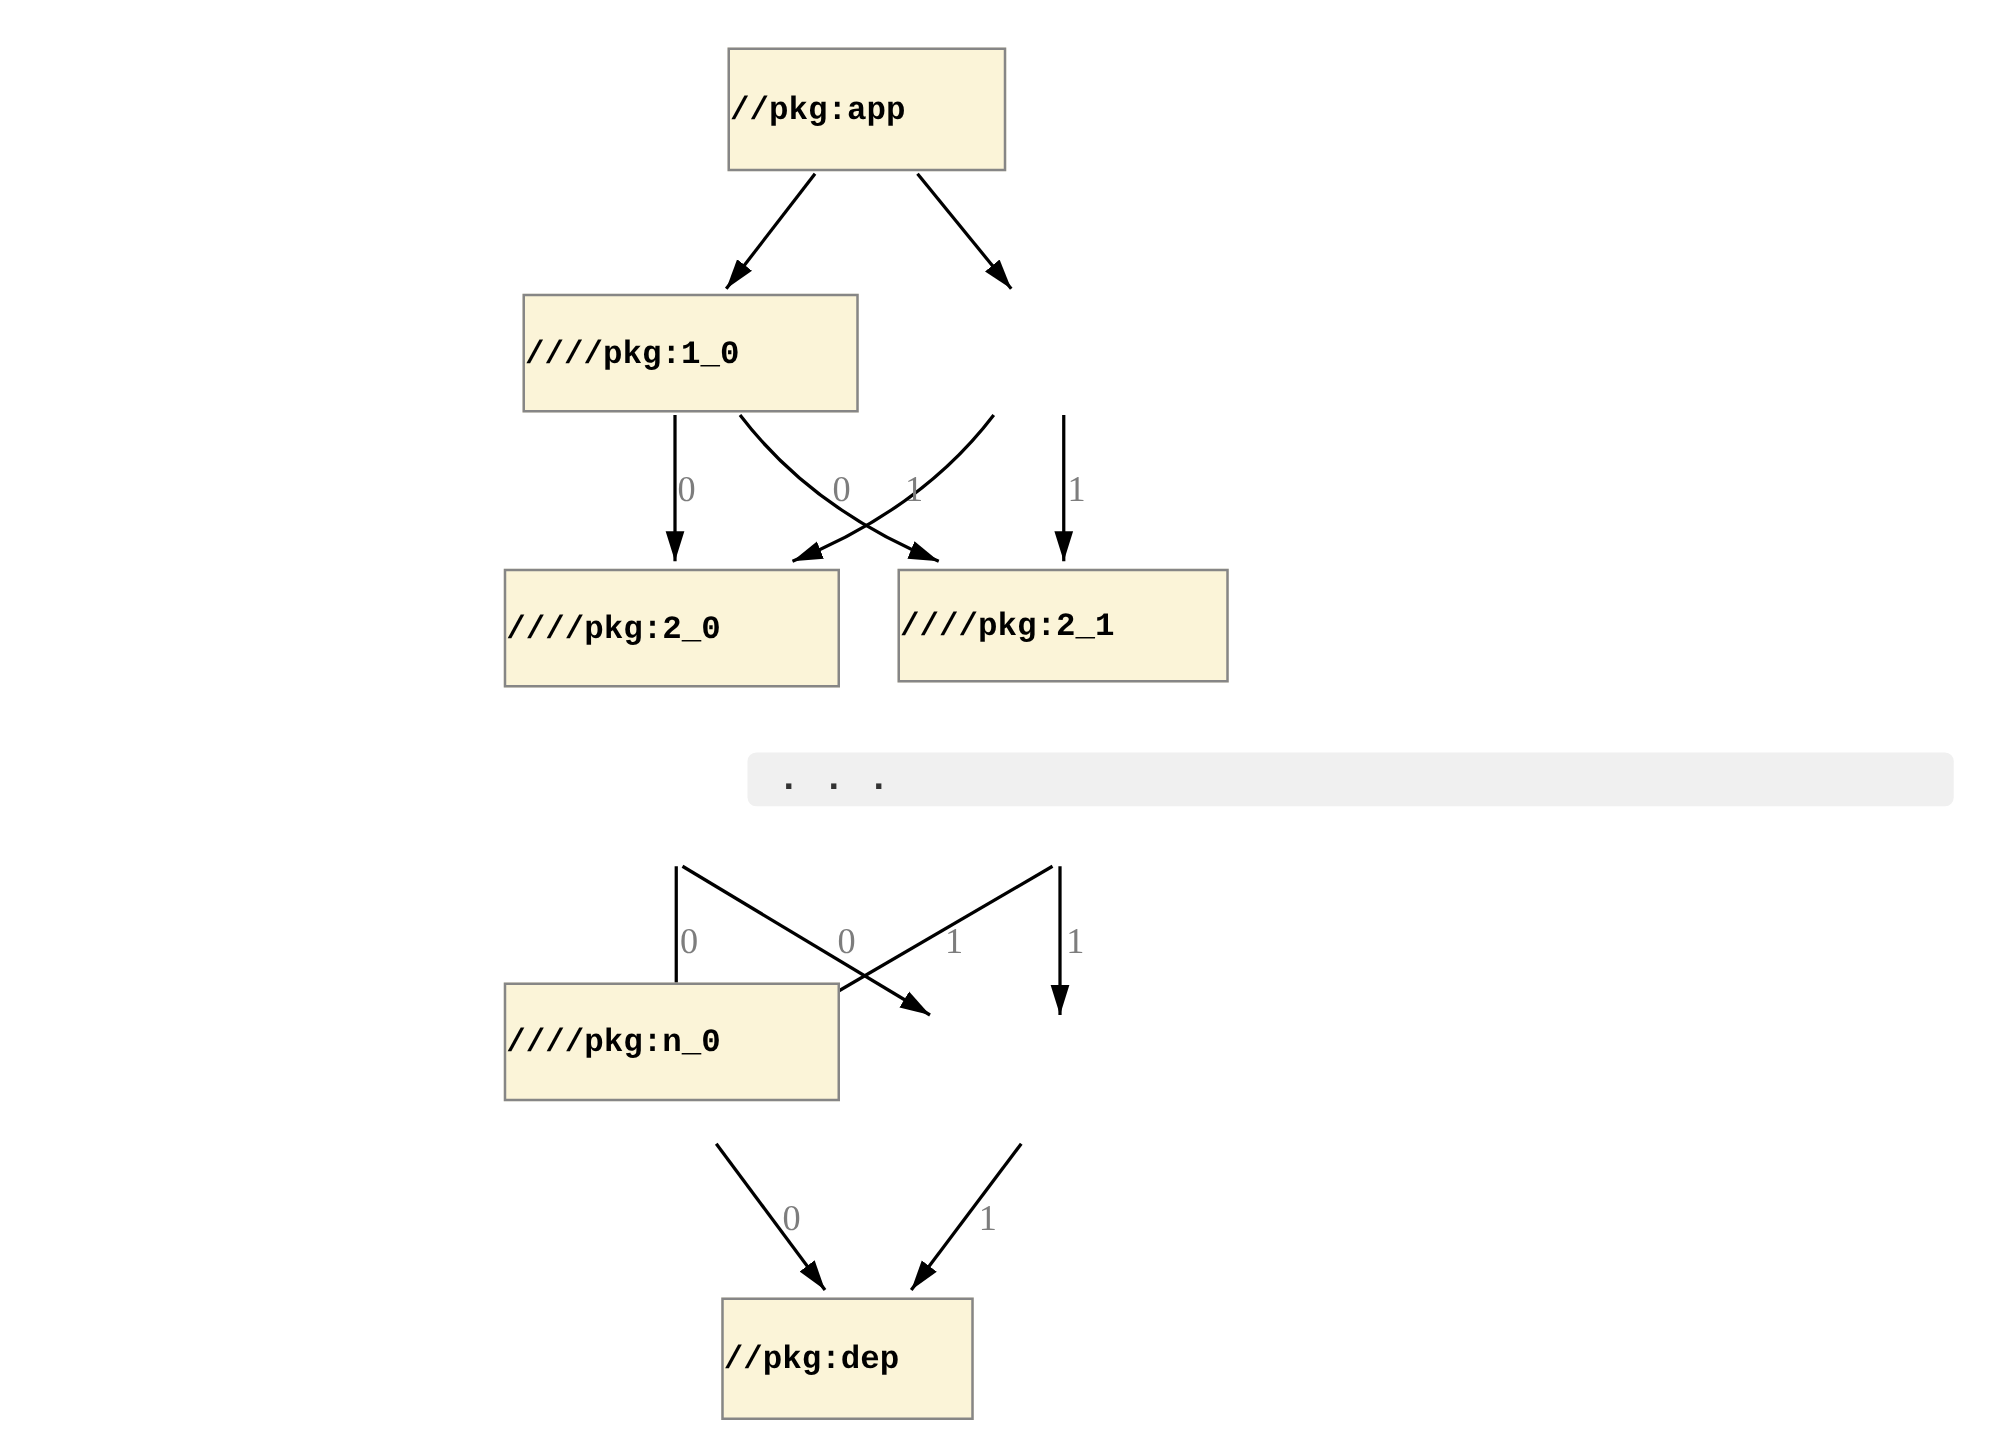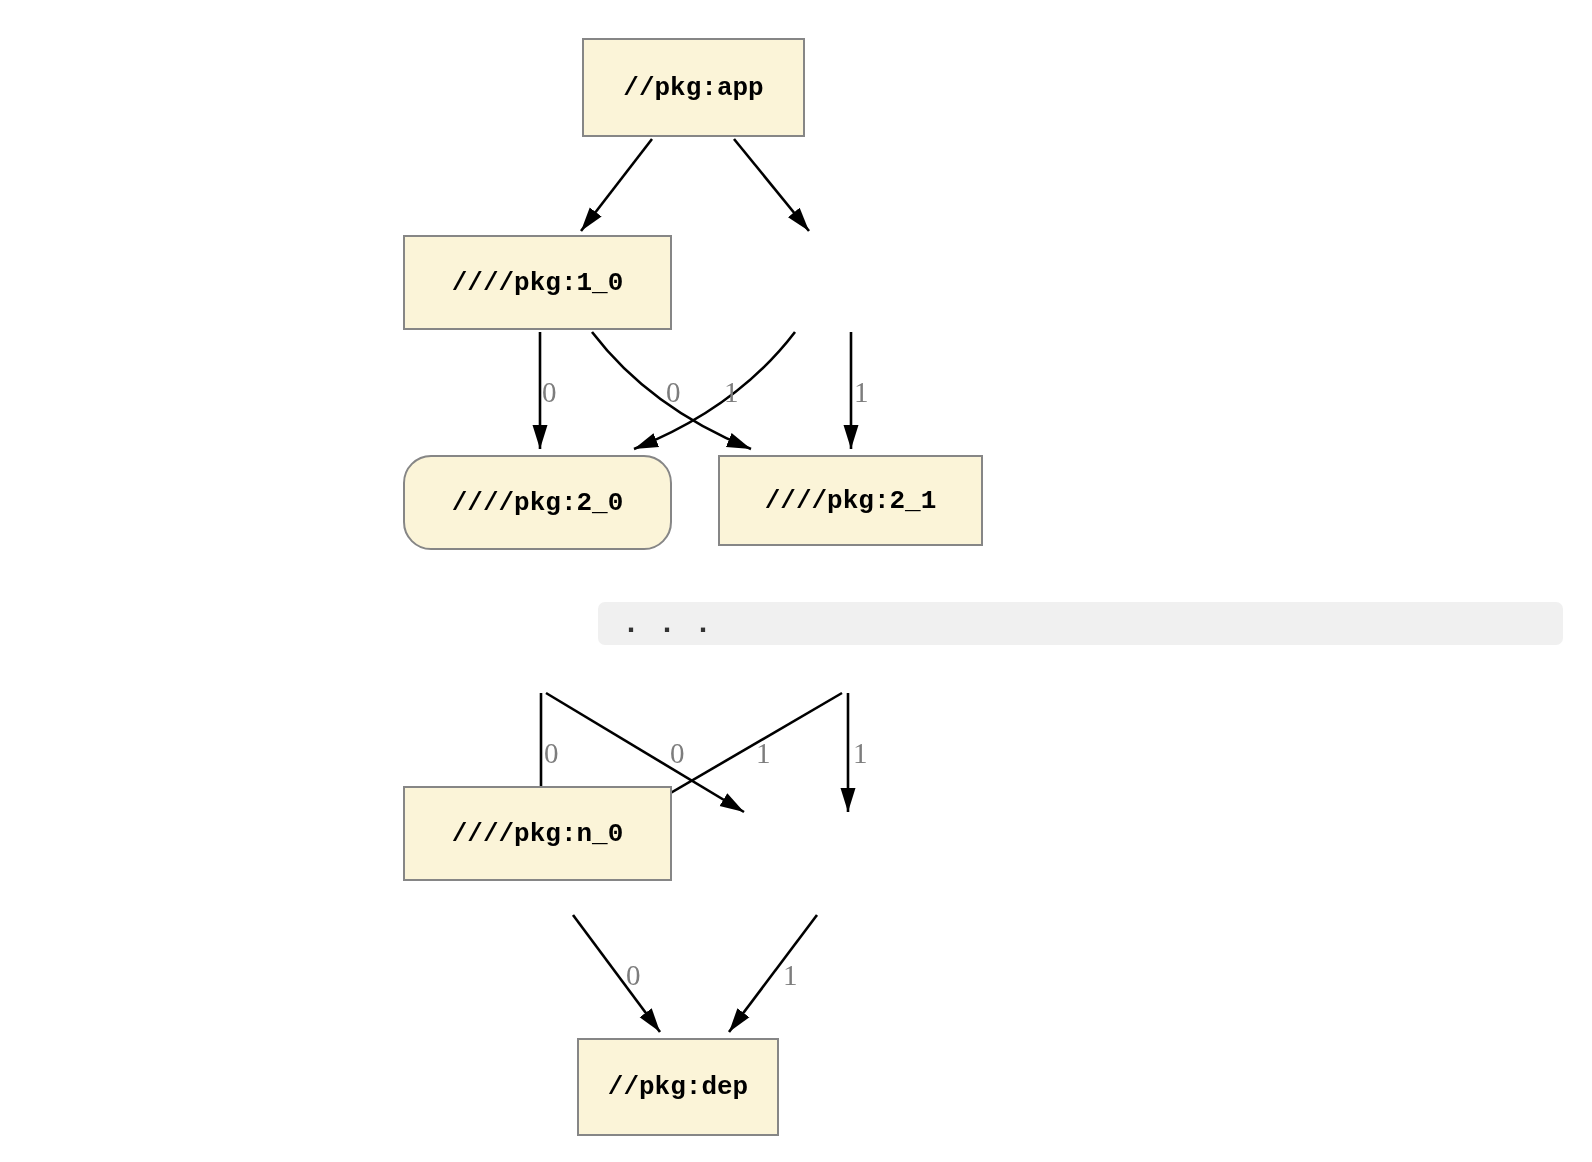--- a/index.html
+++ b/index.html
@@ -23,21 +23,20 @@
     height: 1162px;
     pointer-events: none;
   }
   .node {
     position: absolute;
     box-sizing: border-box;
     background: #fbf4d8;
     border: 2px solid #868686;
     display: flex;
     align-items: center;
-    justify-content: center;
   }
   .node-label {
     font-family: "Liberation Mono", "DejaVu Sans Mono", monospace;
     font-weight: 700;
     font-size: 26px;
     color: #000000;
     white-space: pre;
   }
   .edge-label {
     position: absolute;
@@ -62,23 +61,23 @@
     font-family: "Liberation Mono", "DejaVu Sans Mono", monospace;
     font-weight: 700;
     font-size: 30px;
     line-height: 30px;
     color: #333333;
     padding: 0 0 6px 24px;
     white-space: pre;
   }
   
   #node-app   { left: 582px; top: 38px;   width: 223px; height: 99px; }
-  #node-1-0   { left: 403px; top: 235px;  width: 269px; height: 95px; }
+  #node-1-0   { left: 418px; top: 235px;  width: 269px; height: 95px; }
   #node-1-1   { left: 718px; top: 235px;  width: 265px; height: 95px; }
-  #node-2-0   { left: 403px; top: 455px;  width: 269px; height: 95px; border-radius: 28px; }
+  #node-2-0   { left: 403px; top: 455px;  width: 269px; height: 95px; }
   #node-2-1   { left: 718px; top: 455px;  width: 265px; height: 91px; }
   #node-n-0   { left: 403px; top: 786px;  width: 269px; height: 95px; }
   #node-n-1   { left: 718px; top: 818px;  width: 265px; height: 95px; }
   #node-dep   { left: 577px; top: 1038px; width: 202px; height: 98px; }
 </style>
 </head>
 <body>
 
 <div id="canvas">
 

